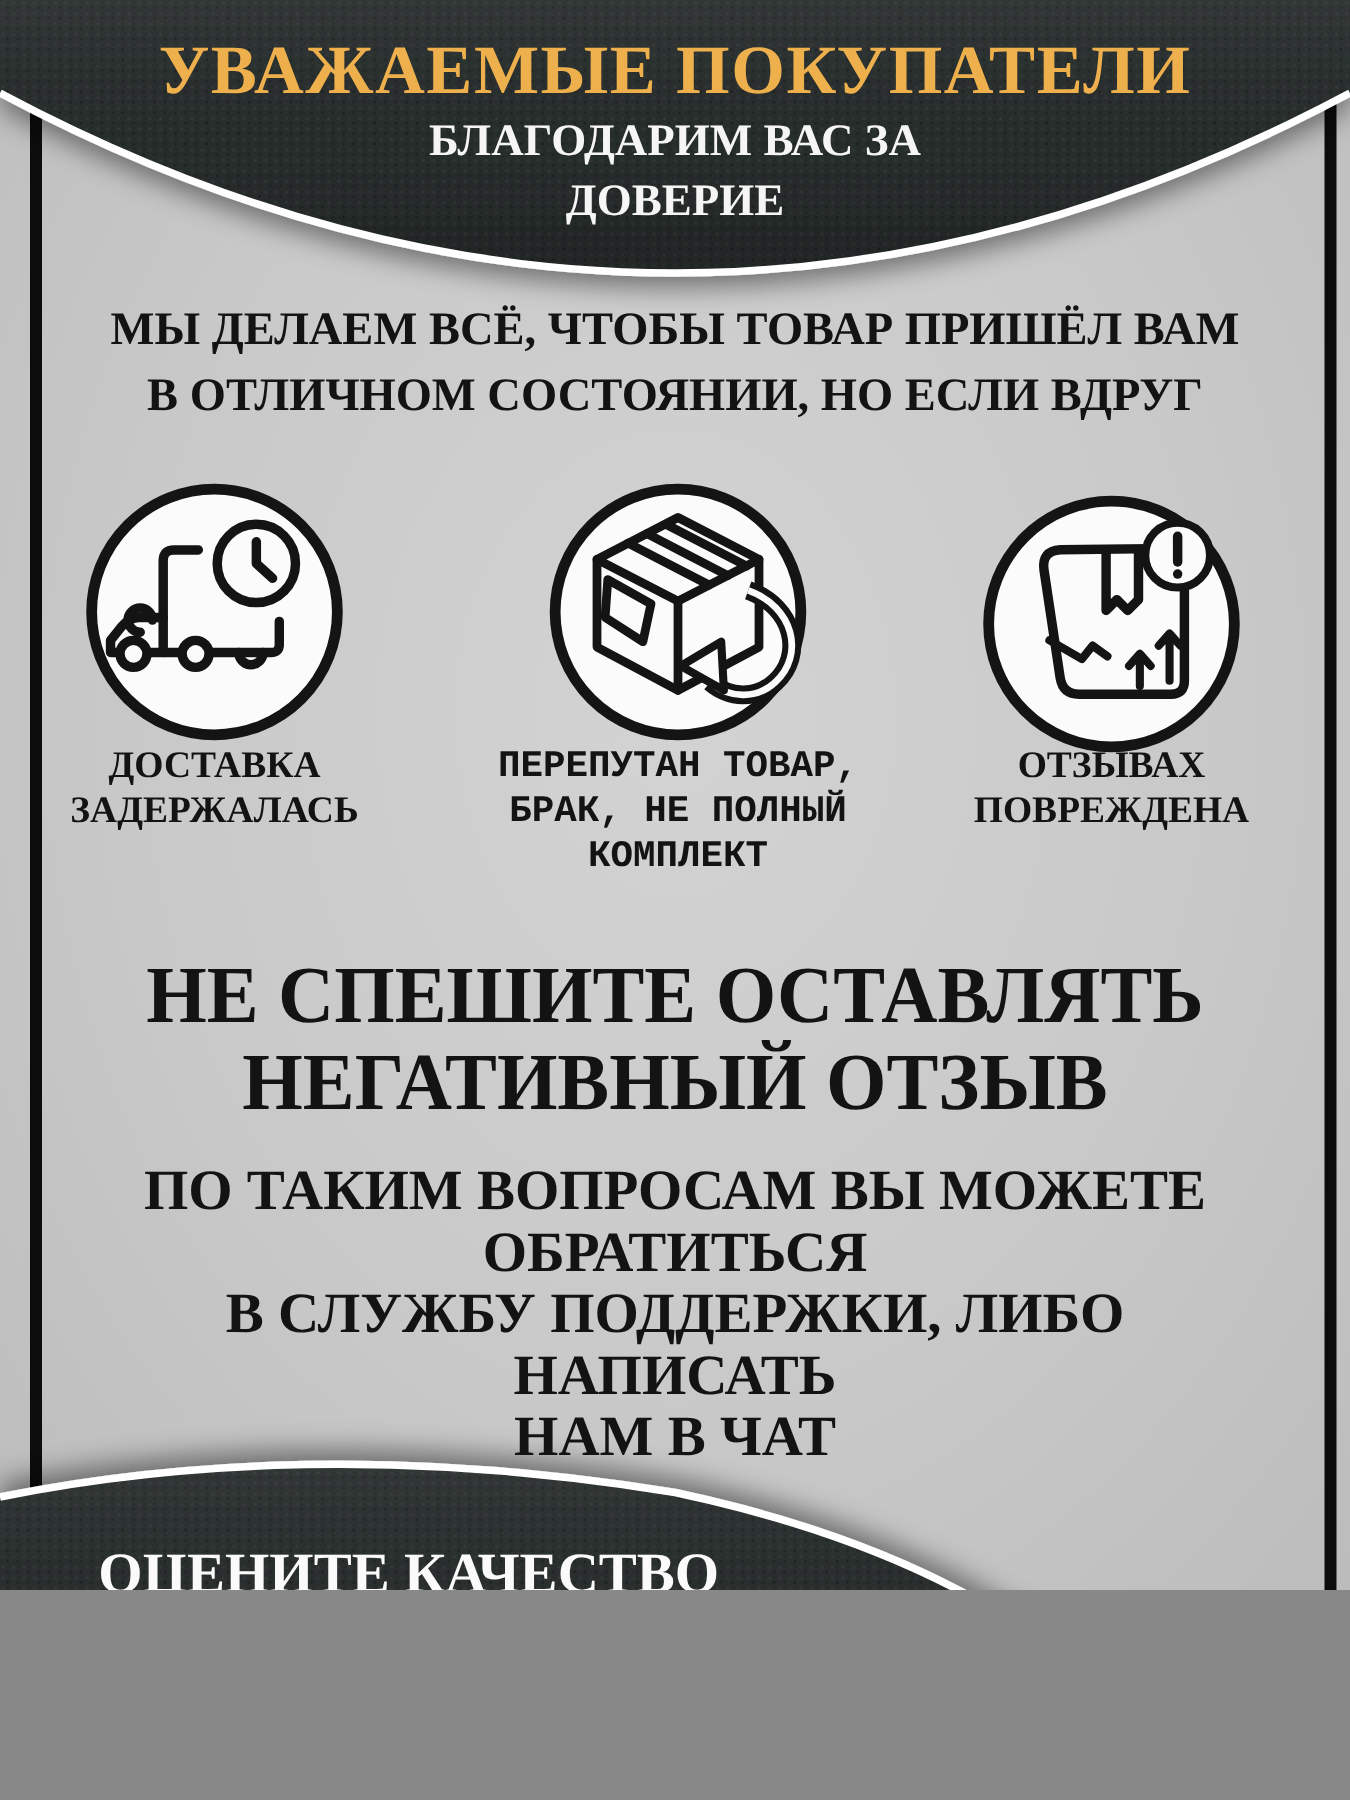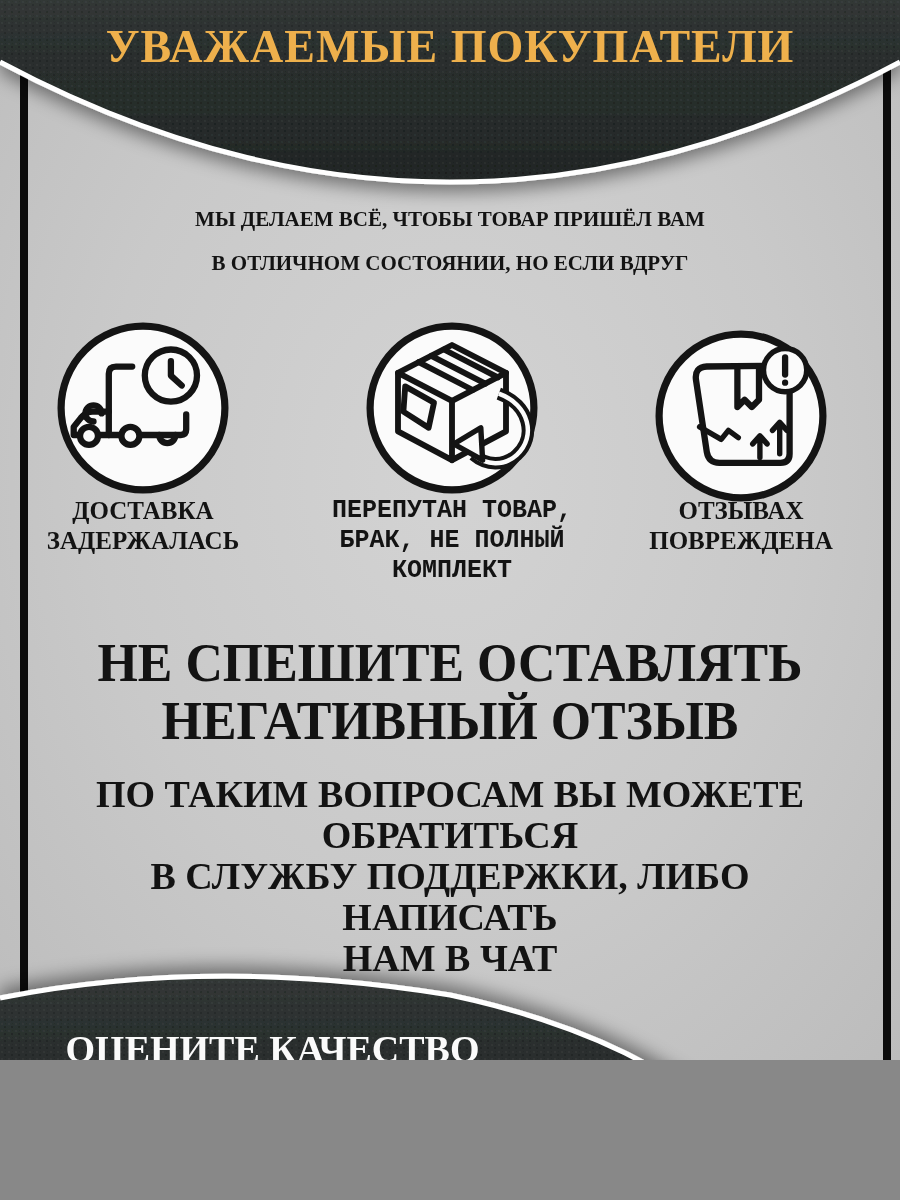--- a/index.html
+++ b/index.html
@@ -6,21 +6,21 @@
   .canvas{
     position:relative;width:900px;height:1060px;overflow:hidden;
     background:radial-gradient(ellipse at 50% 45%, #d3d3d3 0%, #c9c9c9 55%, #bcbcbc 100%);
     font-family:"Liberation Serif", serif;font-weight:bold;color:#131313;
   }
   .frame{position:absolute;left:20px;top:-30px;width:855px;height:1198px;border:8px solid #0c0c0c;}
   .arcs{position:absolute;left:0;top:0;}
   .txt{position:absolute;text-align:center;}
   .title{left:0;top:22px;width:900px;font-size:46px;line-height:50px;letter-spacing:1px;color:#eeb04c;}
   .subtitle{left:0;top:74px;width:900px;font-size:30px;line-height:40px;color:#f5f5f5;}
-  .intro{left:50px;top:197px;width:800px;font-size:21px;line-height:44px;}
+  .intro{left:50px;top:197px;width:800px;font-size:31px;line-height:44px;}
   .issue-icon{position:absolute;width:180px;height:180px;}
   .issue-label{position:absolute;top:496px;width:300px;font-size:25px;line-height:30px;text-align:center;}
   .warning{left:50px;top:634px;width:800px;font-size:54px;line-height:58px;transform:scaleX(0.96);}
   .support{left:50px;top:774px;width:800px;font-size:38px;line-height:41px;}
   .footer-text{left:0;top:1030px;width:545px;font-size:38px;line-height:38px;color:#fafafa;}
   .stars{position:absolute;left:55px;top:1100px;width:470px;height:110px;display:flex;align-items:center;justify-content:center;gap:10px;}
   .star-sm{width:64px;height:64px;}
   .star-xs{width:61px;height:61px;}
   .star-lg{width:92px;height:92px;}
   .nowrap{white-space:nowrap;}
@@ -65,20 +65,24 @@
     </g>
 
     <g filter="url(#dsBot)">
       <path d="M0,998 Q210,956 450,995 Q700,1048 798,1200 L0,1200 Z" fill="url(#grain)"></path>
       <path d="M0,998 Q210,956 450,995 Q700,1048 798,1200 L0,1200 Z" fill="url(#shade)"></path>
       <path d="M0,998 Q210,956 450,995 Q700,1048 798,1200" stroke="#ffffff" stroke-width="5" fill="none"></path>
     </g>
   </svg>
 
   <div class="txt title nowrap">УВАЖАЕМЫЕ ПОКУПАТЕЛИ</div>
+  <div class="txt subtitle">
+    <div>БЛАГОДАРИМ ВАС ЗА</div>
+    <div>ДОВЕРИЕ</div>
+  </div>
 
   <div class="txt intro">
     <div>МЫ ДЕЛАЕМ ВСЁ, ЧТОБЫ ТОВАР ПРИШЁЛ ВАМ</div>
     <div>В ОТЛИЧНОМ СОСТОЯНИИ, НО ЕСЛИ ВДРУГ</div>
   </div>
 
   <svg class="issue-icon" style="left:53px;top:318px;" viewBox="0 0 200 200">
     <circle cx="100" cy="100" r="91" fill="#fbfbfb" stroke="#141414" stroke-width="8"></circle>
     <g fill="none" stroke="#141414" stroke-width="7" stroke-linecap="round" stroke-linejoin="round">
       <path d="M62,130 V62 Q62,54 70,54 H88"></path>

